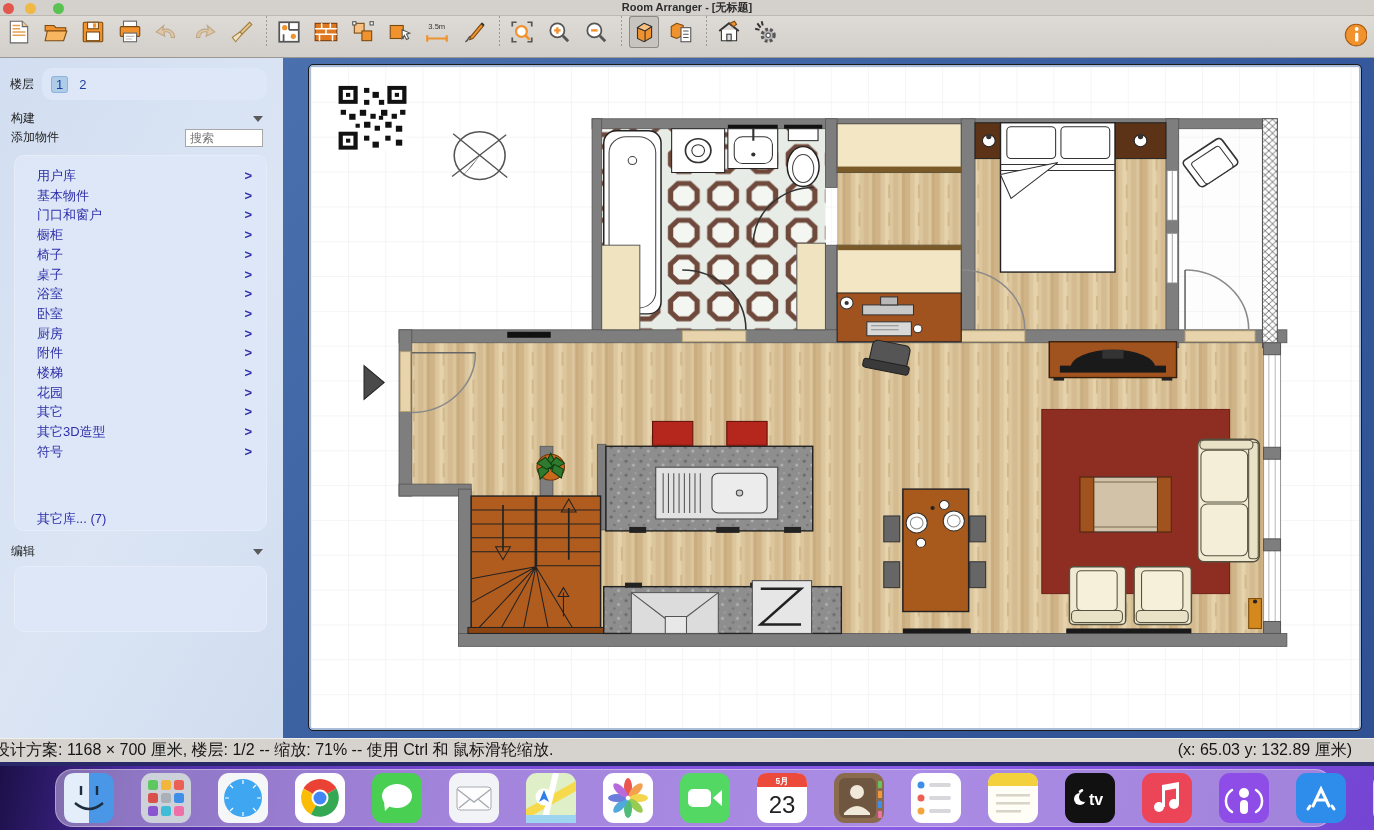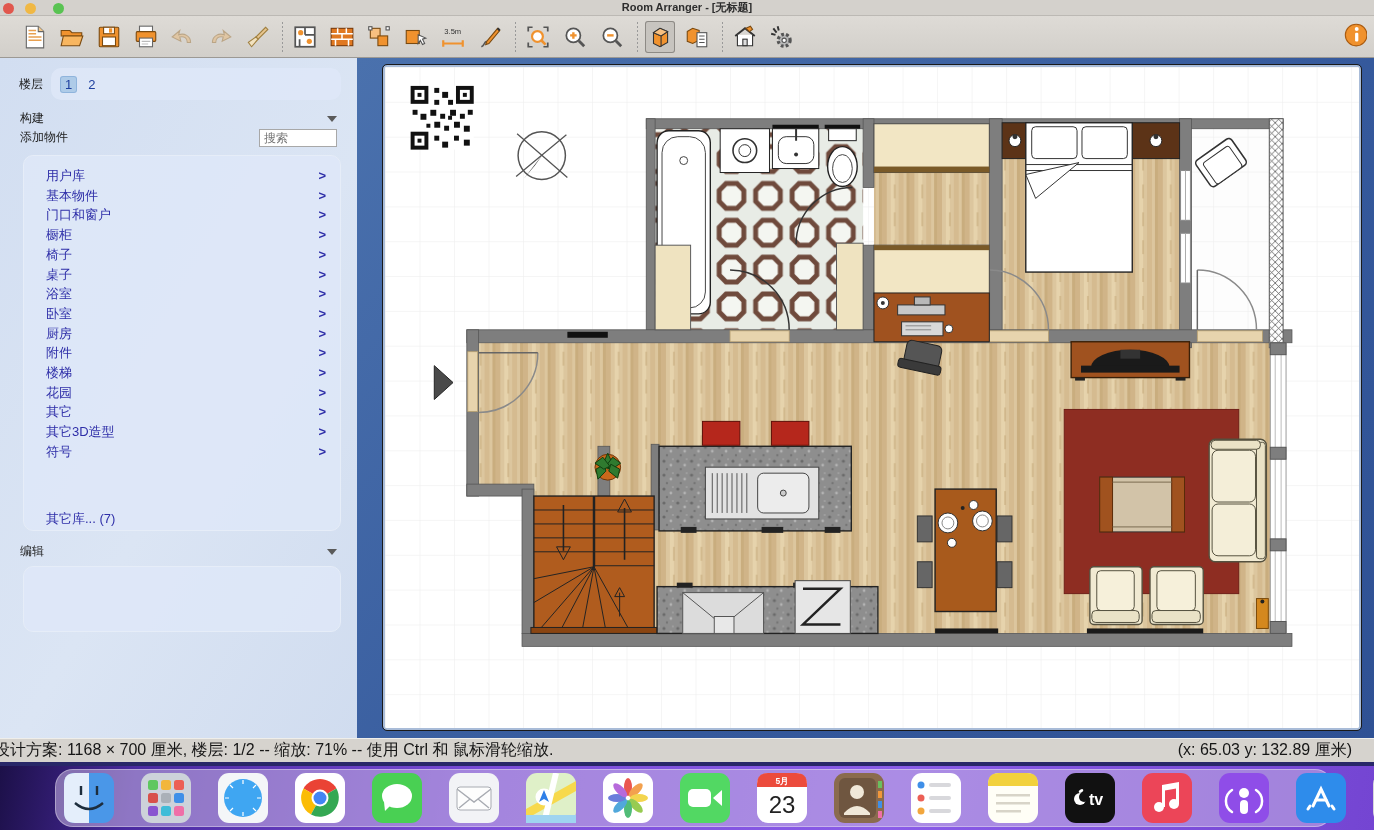--- a/index.html
+++ b/index.html
@@ -10,34 +10,34 @@
   
   .titlebar { height:16px; background:#d4d1cc; border-bottom:1px solid #bcb9b4;
     display:flex; align-items:center; justify-content:center; position:relative; flex:none; }
   .traffic { position:absolute; left:3px; top:3px; display:flex; gap:8px; }
   .tl { width:11px; height:11px; border-radius:50%; }
   .tl.red{ background:#e1574d; } .tl.yellow{ background:#f0b844; margin-left:3px;} .tl.green{ background:#59c352; margin-left:9px;}
   .win-title { font-size:11px; font-weight:bold; color:#2d2d2d; }
 
   
   .toolbar { height:42px; flex:none; background:linear-gradient(#dedbd6,#d2cfca);
-    border-bottom:1px solid #9c9994; display:flex; align-items:center; padding-left:20px; position:relative; }
+    border-bottom:1px solid #9c9994; display:flex; align-items:flex-start; padding-left:4px; position:relative; }
   .tbtn { width:30px; height:32px; margin-right:7px; display:flex; align-items:center; justify-content:center;
     border-radius:3px; flex:none; }
   .tbtn svg { width:26px; height:26px; }
   .tbtn.selected { background:#c7c4bf; box-shadow:inset 0 0 0 1px #8d8a85; }
   .tbtn.disabled { opacity:.5; }
   .tsep { width:1px; height:30px; margin:0 7px 0 3px; flex:none;
     background:repeating-linear-gradient(#999 0 2px, transparent 2px 4px); }
   .info-btn { position:absolute; right:0px; top:6px; width:26px; height:26px; }
 
   
   .main { flex:1; display:flex; min-height:0; }
-  .sidebar { width:357px; flex:none; background:linear-gradient(120deg,#d2def1,#dbe5f4 55%,#d0dcef);
-    padding:10px 6px 0 19px; font-size:13px; position:relative; overflow:hidden; }
+  .sidebar { width:283px; flex:none; background:linear-gradient(120deg,#d2def1,#dbe5f4 55%,#d0dcef);
+    padding:10px 6px 0 10px; font-size:13px; position:relative; overflow:hidden; }
   .panel { background:rgba(222,232,248,.85); border:1px solid #e6edf8; border-radius:10px;
     margin:4px 10px 10px 4px; }
   .sec-head { display:flex; align-items:center; justify-content:space-between;
     font-size:12px; color:#1c1c1c; padding:2px 14px 2px 1px; }
   .tri-down { width:0; height:0; border-left:5px solid transparent; border-right:5px solid transparent;
     border-top:6px solid #5a5a5a; }
   .floors-row { display:flex; align-items:center; margin-bottom:8px; }
   .floors-label { font-size:12px; color:#1c1c1c; margin-right:8px; }
   .floors-panel { flex:1; background:rgba(222,232,248,.85); border-radius:10px; height:32px;
     display:flex; align-items:center; padding-left:10px; margin-right:10px; }

